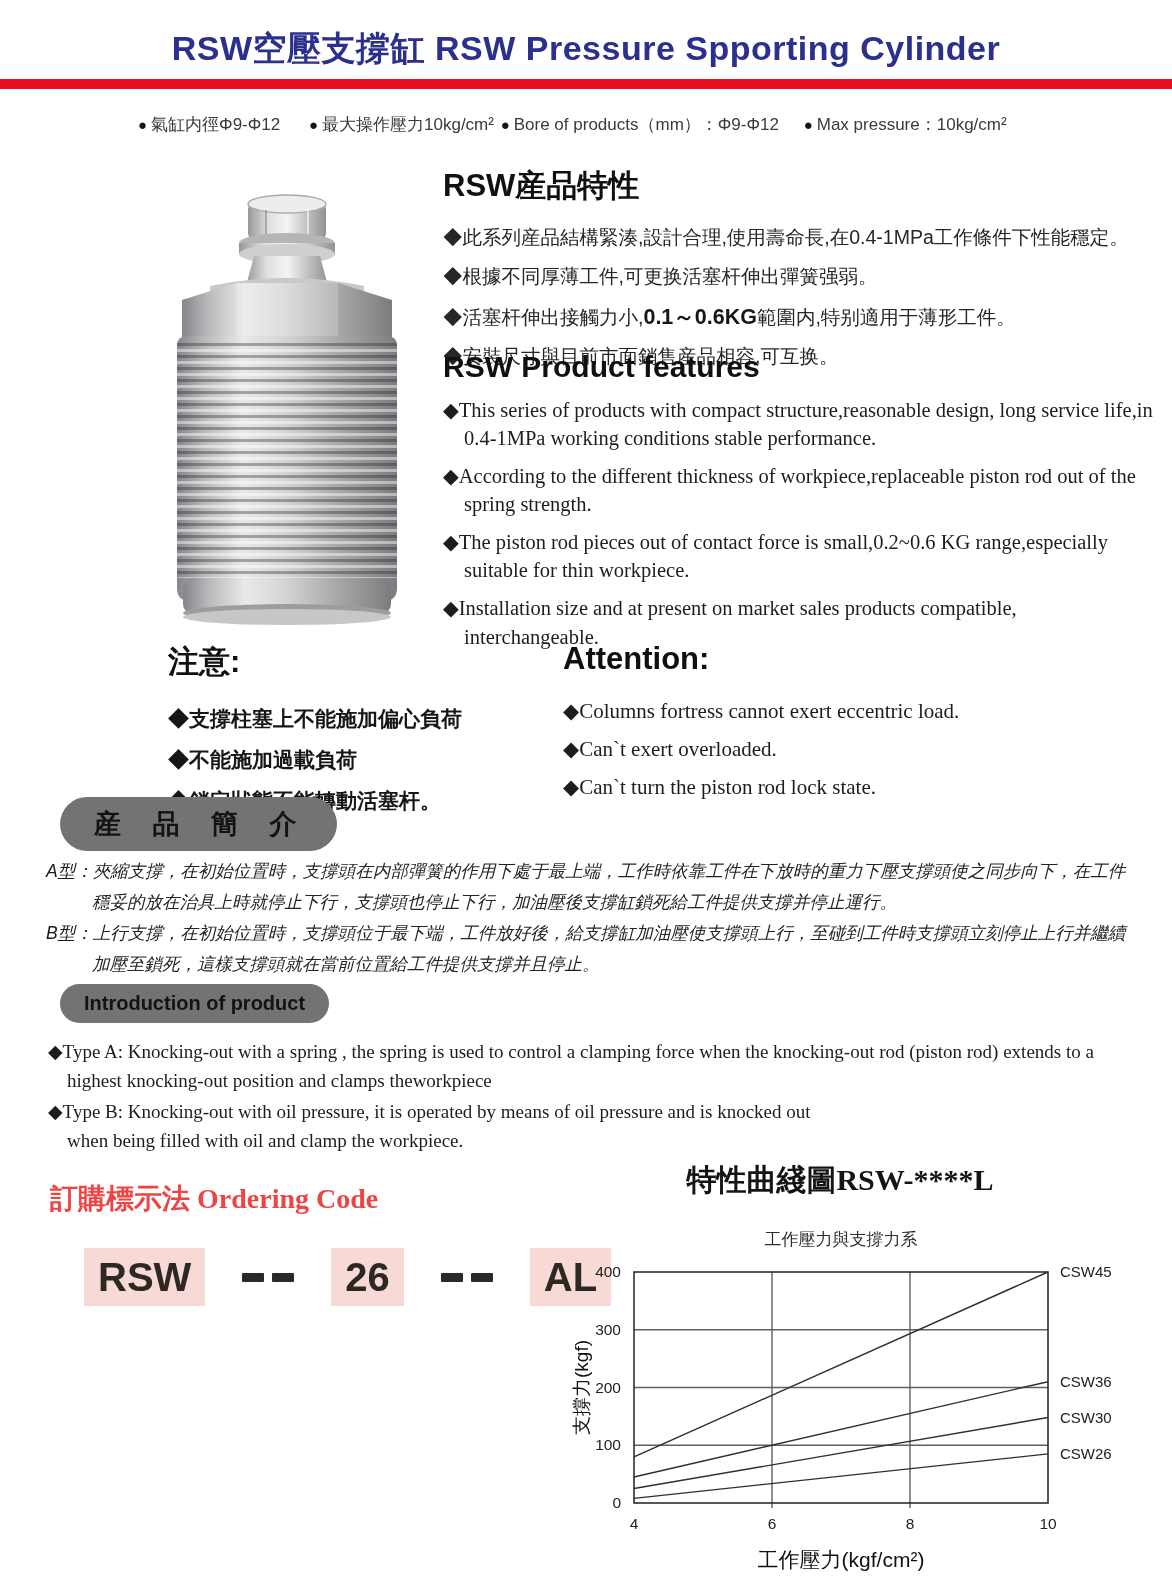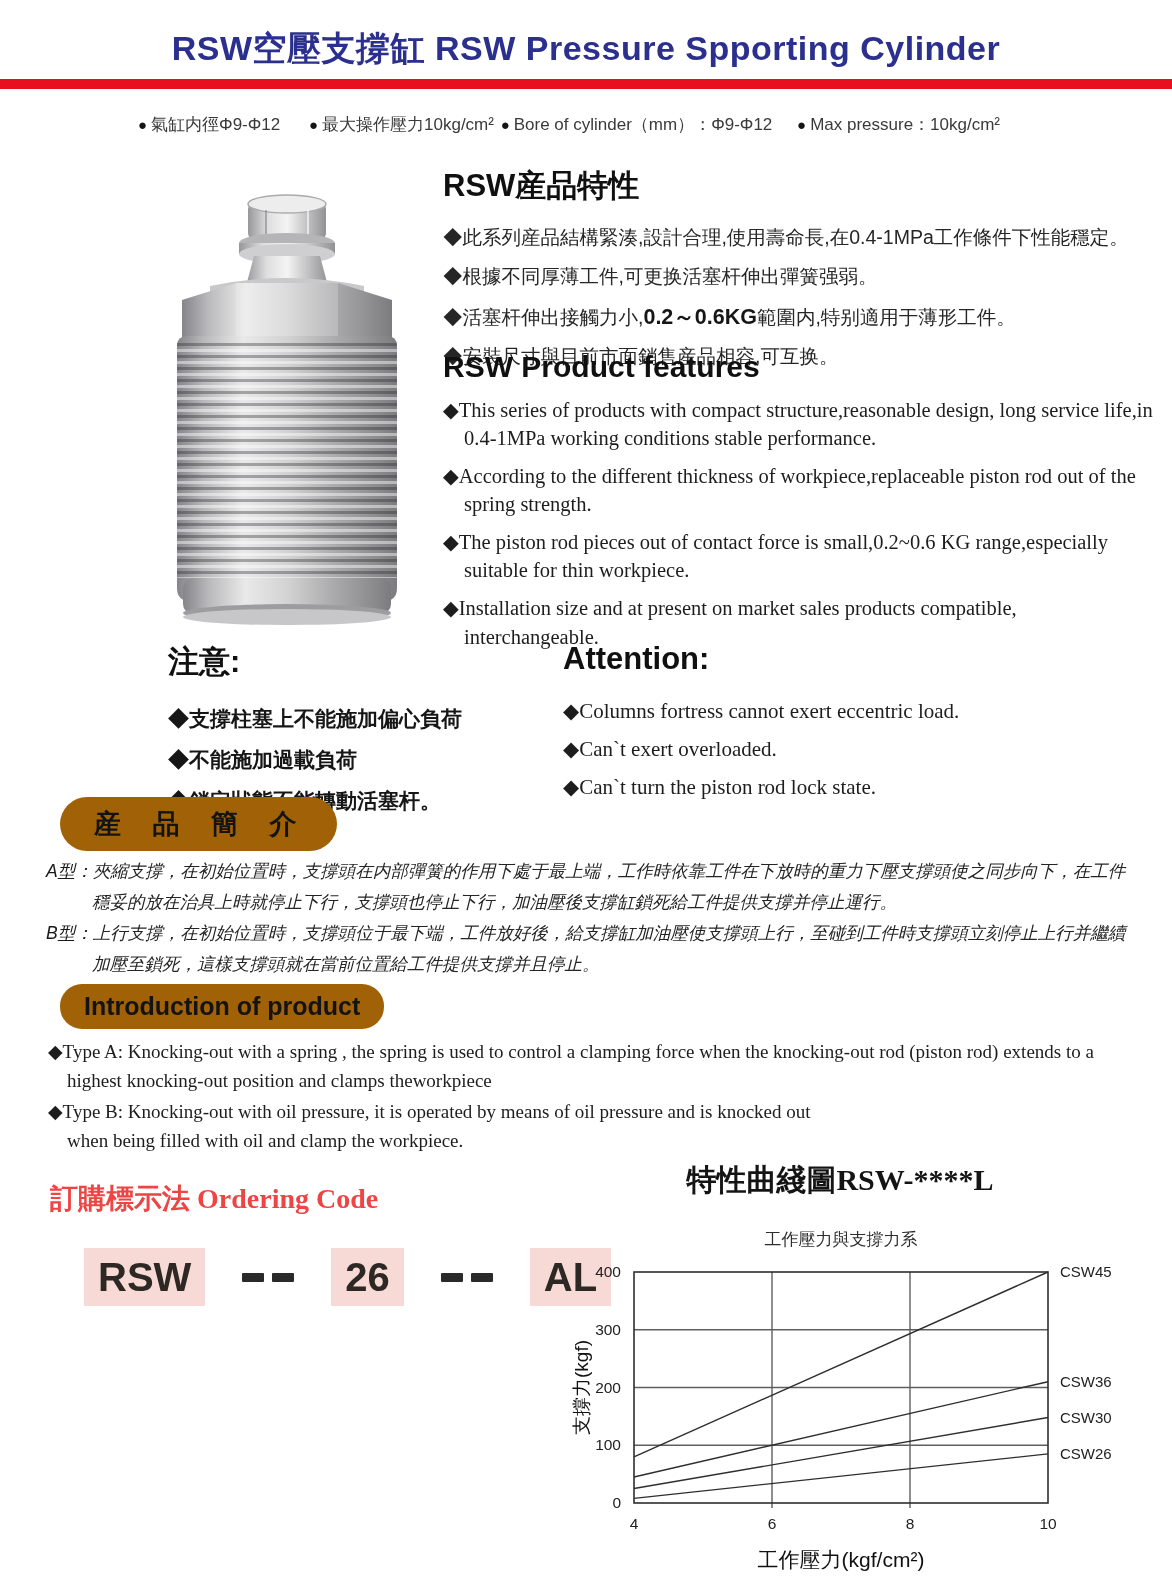--- a/index.html
+++ b/index.html
@@ -35,24 +35,24 @@
 
   
   .att-zh{position:absolute;left:168px;top:641px;width:386px;}
   .att-en{position:absolute;left:563px;top:641px;width:570px;}
   .att-zh h2,.att-en h2{margin:0 0 22px 0;font-size:31px;font-weight:900;color:#101010;}
   .att-zh p{margin:10px 0 13px 0;font-size:21px;font-weight:600;color:#161616;}
   .att-en p{margin:0 0 13px 0;font-size:21px;color:#1d1d1d;
             font-family:"Liberation Serif","DejaVu Serif",serif;}
 
   
-  .pill{display:inline-block;background:#a16207;border-radius:28px;color:#131313;font-weight:900;}
+  .pill{display:inline-block;background:#737373;border-radius:28px;color:#131313;font-weight:900;}
   .pill-zh{position:absolute;left:60px;top:797px;font-size:27px;letter-spacing:12px;
            padding:9px 28px 9px 34px;}
-  .pill-en{position:absolute;left:60px;top:984px;font-size:25px;padding:8px 24px;border-radius:22px;}
+  .pill-en{position:absolute;left:60px;top:984px;font-size:20px;padding:8px 24px;border-radius:22px;}
 
   
   .intro-zh{position:absolute;left:46px;top:856px;width:1090px;font-style:italic;}
   .intro-zh p{margin:0;font-size:17.5px;line-height:1.78;color:#242424;
               padding-left:46px;text-indent:-46px;}
   .intro-zh .lbl{color:#1a1a1a;}
 
   
   .intro-en{position:absolute;left:48px;top:1038px;width:1076px;}
   .intro-en p{margin:0 0 3px 0;font-size:19px;line-height:1.5;color:#1d1d1d;
@@ -82,21 +82,21 @@
 <body>
 
 <div class="sheet">
 
   <div class="page-title">RSW空壓支撐缸 RSW Pressure Spporting Cylinder</div>
   <div class="redbar"></div>
 
   <div class="specs">
     <span class="spec"><span class="dot">●</span><span>氣缸内徑Φ9-Φ12</span></span>
     <span class="spec"><span class="dot">●</span><span>最大操作壓力10kg/cm²</span></span>
-    <span class="spec"><span class="dot">●</span><span>Bore of cylinder（mm）：Φ9-Φ12</span></span>
+    <span class="spec"><span class="dot">●</span><span>Bore of products（mm）：Φ9-Φ12</span></span>
     <span class="spec"><span class="dot">●</span><span>Max pressure：10kg/cm²</span></span>
   </div>
 
   <div class="photo">
     <svg viewBox="0 0 282 455" width="282" height="455" aria-hidden="true">
       <defs>
         <linearGradient id="mB" x1="0" y1="0" x2="1" y2="0">
           <stop offset="0" stop-color="#85858a"></stop>
             <stop offset="0.12" stop-color="#b8b8ba"></stop>
           <stop offset="0.3" stop-color="#e9e9e9"></stop>
@@ -140,21 +140,21 @@
       <rect x="37" y="398" width="208" height="36" rx="10" fill="url(#mB)"></rect>
       <ellipse cx="141" cy="433" rx="104" ry="9" fill="#9d9da0"></ellipse>
       <ellipse cx="141" cy="437" rx="104" ry="8" fill="#c7c7c9"></ellipse>
     </svg>
   </div>
 
   <div class="feat-zh">
     <h2>RSW産品特性</h2>
     <p>◆此系列産品結構緊湊,設計合理,使用壽命長,在0.4-1MPa工作條件下性能穩定。</p>
     <p>◆根據不同厚薄工件,可更换活塞杆伸出彈簧强弱。</p>
-    <p><span>◆活塞杆伸出接觸力小,</span><span class="em">0.2～0.6KG</span><span>範圍内,特别適用于薄形工件。</span></p>
+    <p><span>◆活塞杆伸出接觸力小,</span><span class="em">0.1～0.6KG</span><span>範圍内,特别適用于薄形工件。</span></p>
     <p>◆安裝尺寸與目前市面銷售産品相容,可互换。</p>
   </div>
 
   <div class="feat-en">
     <h2>RSW Product features</h2>
     <p>◆This series of products with compact structure,reasonable design, long service life,in 0.4-1MPa working conditions stable performance.</p>
     <p>◆According to the different thickness of workpiece,replaceable piston rod out of the spring strength.</p>
     <p>◆The piston rod pieces out of contact force is small,0.2~0.6 KG range,especially suitable for thin workpiece.</p>
     <p>◆Installation size and at present on market sales products compatible, interchangeable.</p>
   </div>

